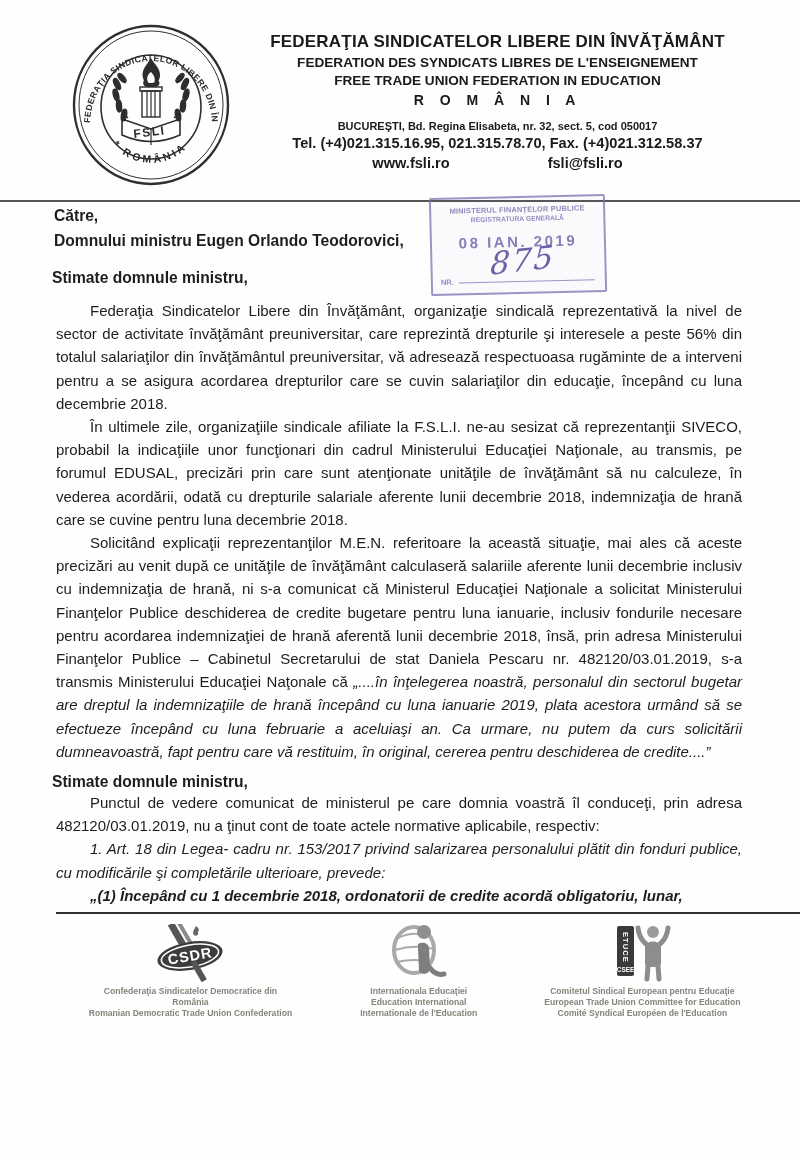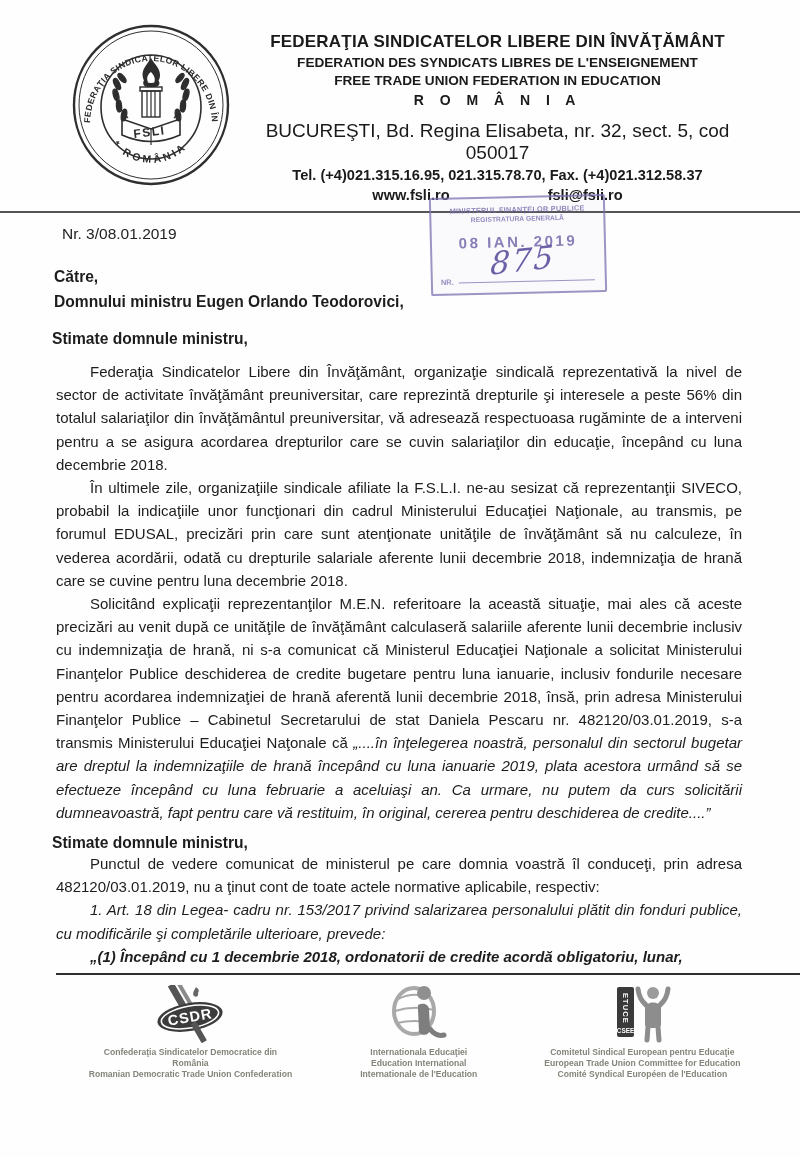--- a/index.html
+++ b/index.html
@@ -8,21 +8,21 @@
     background:#fefefe;overflow:hidden;
     font-family:"Liberation Sans",sans-serif;color:#1d1d1d;
   }
   
   .letterhead{display:flex;align-items:flex-start;padding:22px 40px 4px 70px;}
   .seal-wrap{width:165px;flex:0 0 165px;}
   .head-text{flex:1;text-align:center;padding-top:10px;color:#1a1a1a;}
   .head-ro{font-size:17px;font-weight:bold;letter-spacing:.2px;}
   .head-fr,.head-en{font-size:13.6px;font-weight:bold;margin-top:3px;}
   .head-country{font-size:14px;font-weight:bold;letter-spacing:6px;margin-top:4px;}
-  .head-addr{font-size:19px;font-weight:normal;margin-top:12px;}
+  .head-addr{font-size:11px;font-weight:bold;margin-top:12px;}
   .head-tel{font-size:14.6px;font-weight:bold;margin-top:3px;}
   .head-webrow{font-size:14.6px;font-weight:bold;margin-top:4px;display:flex;justify-content:center;gap:98px;}
   .head-rule{border:0;border-top:2.5px solid #555;margin:4px 0 0 0;}
   
   .docnum-row{position:relative;height:50px;}
   .doc-number{position:absolute;left:62px;top:12px;font-size:15.5px;color:#222;}
   .stamp{
     position:absolute;left:430px;top:196px;width:172px;height:94px;
     border:2px solid rgba(125,114,176,.75);border-radius:2px;
     transform:rotate(-1.4deg);color:#7d72b0;background:rgba(150,140,200,.04);
@@ -127,23 +127,20 @@
 
   <div class="stamp">
     <div class="stamp-l1">MINISTERUL FINANŢELOR PUBLICE</div>
     <div class="stamp-l2">REGISTRATURA GENERALĂ</div>
     <div class="stamp-date">08 IAN. 2019</div>
     <div class="stamp-hand">875</div>
     <div class="stamp-nr">NR.</div>
     <div class="stamp-nrline"></div>
   </div>
 
-  <div class="docnum-row">
-    <div class="doc-number">Nr. 3/08.01.2019</div>
-  </div>
 
   <div class="recipient">
     <div>Către,</div>
     <div>Domnului ministru Eugen Orlando Teodorovici,</div>
   </div>
 
   <div class="salutation sal1">Stimate domnule ministru,</div>
 
   <div class="body-text">
     <p class="p-first">Federaţia Sindicatelor Libere din Învăţământ, organizaţie sindicală reprezentativă la nivel de sector de activitate învăţământ preuniversitar, care reprezintă drepturile şi interesele a peste 56% din totalul salariaţilor din învăţământul preuniversitar, vă adresează respectuoasa rugăminte de a interveni pentru a se asigura acordarea drepturilor care se cuvin salariaţilor din educaţie, începând cu luna decembrie 2018.</p>

